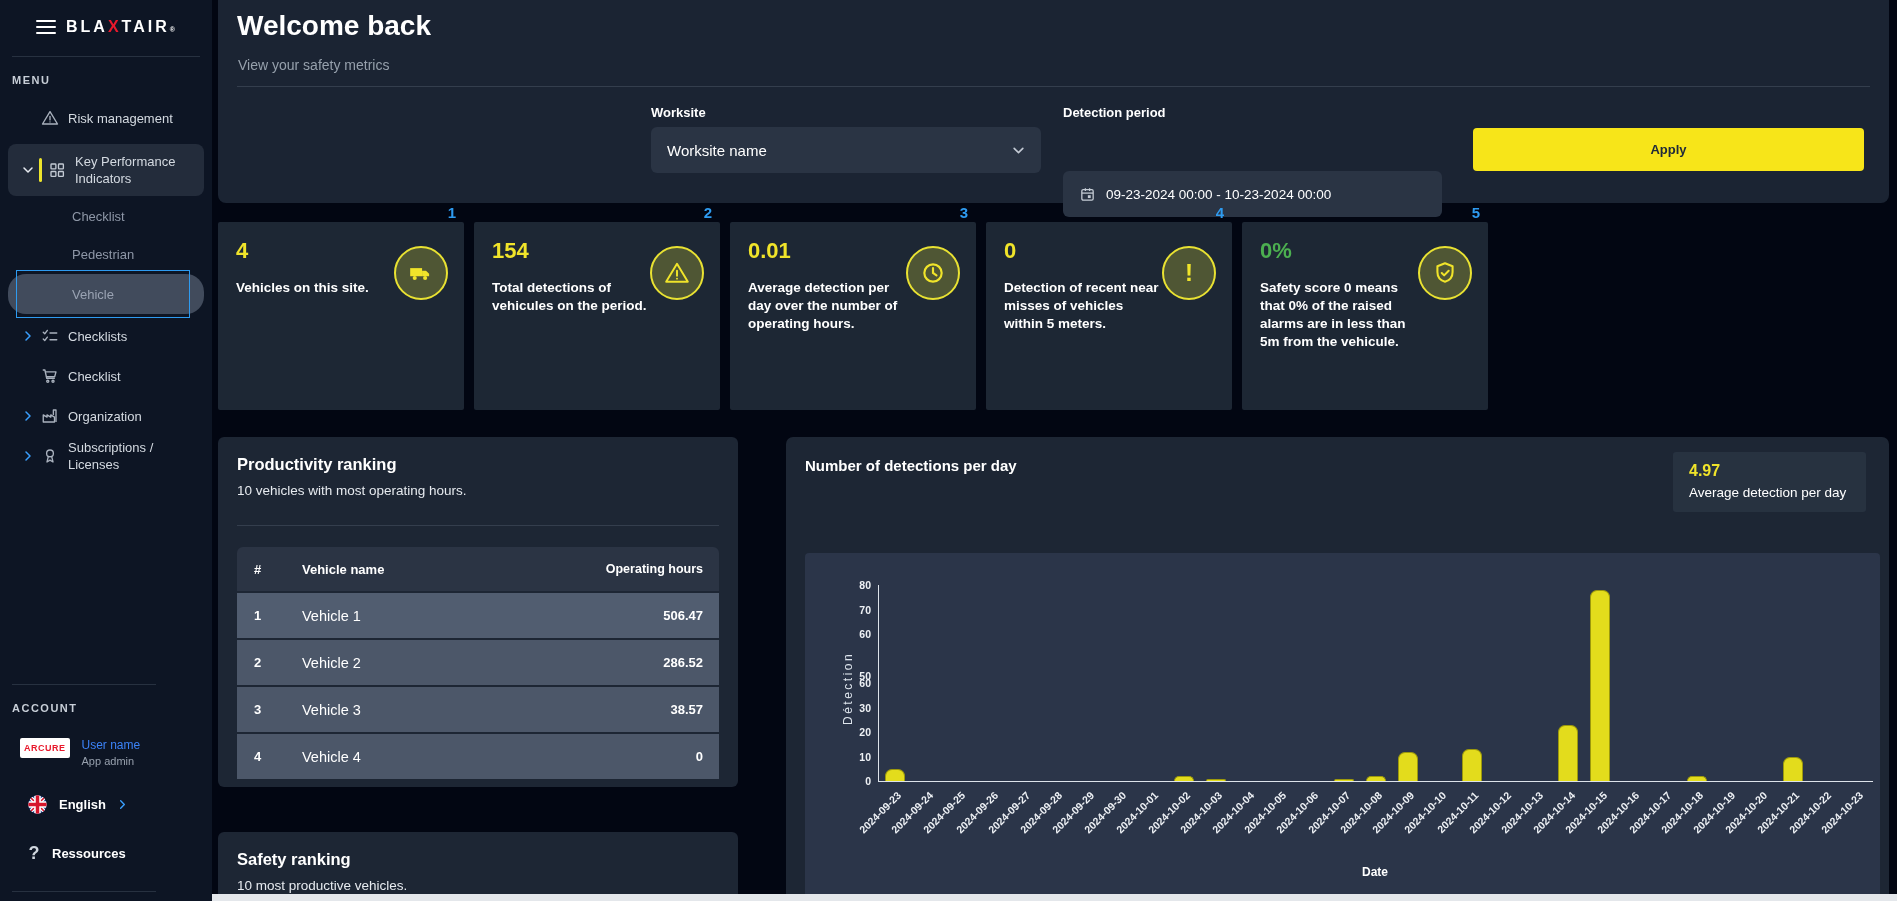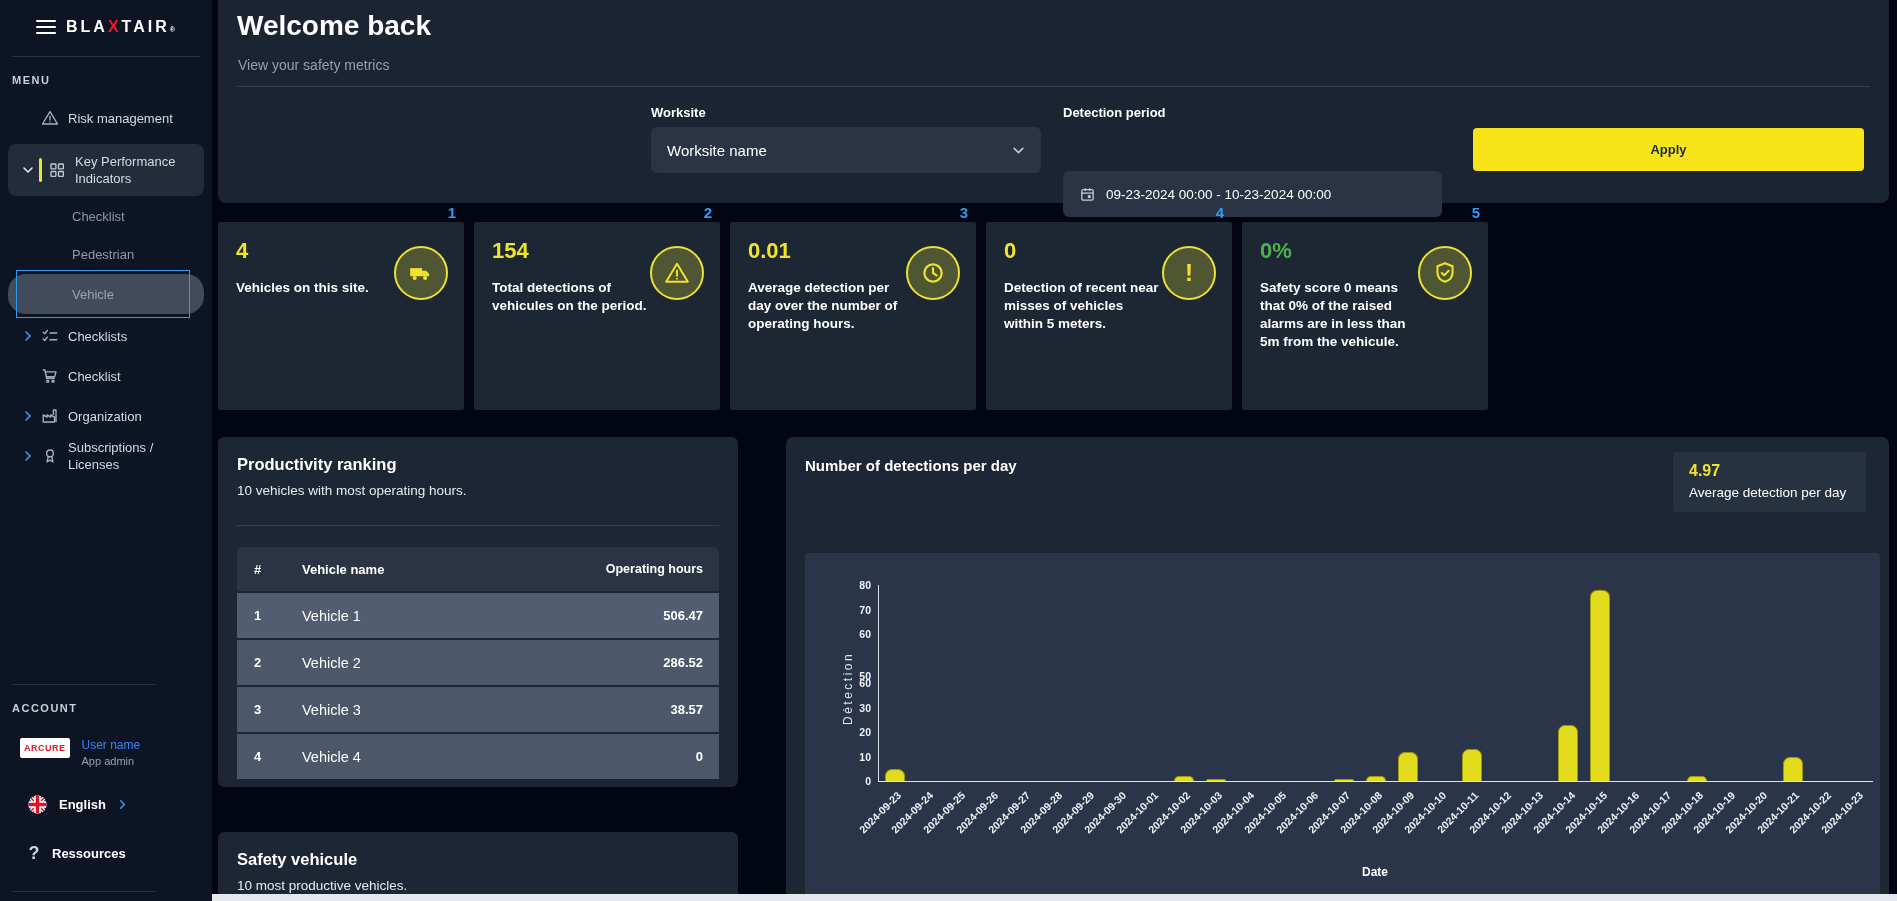--- a/index.html
+++ b/index.html
@@ -409,21 +409,21 @@
           <div class="t-row">
             <span class="c-rank">4</span>
             <span class="c-name">Vehicle 4</span>
             <span class="c-hours">0</span>
           </div>
         </div>
     </div>
   </section>
 
   <section class="panel safety-panel">
-    <div class="panel-title">Safety vehicule</div>
+    <div class="panel-title">Safety ranking</div>
     <div class="panel-subtitle">10 most productive vehicles.</div>
   </section>
 
   <section class="panel chart-panel">
     <div class="chart-title">Number of detections per day</div>
     <div class="avg-badge">
       <div class="avg-value">4.97</div>
       <div class="avg-label">Average detection per day</div>
     </div>
     <div class="chart-widget">

